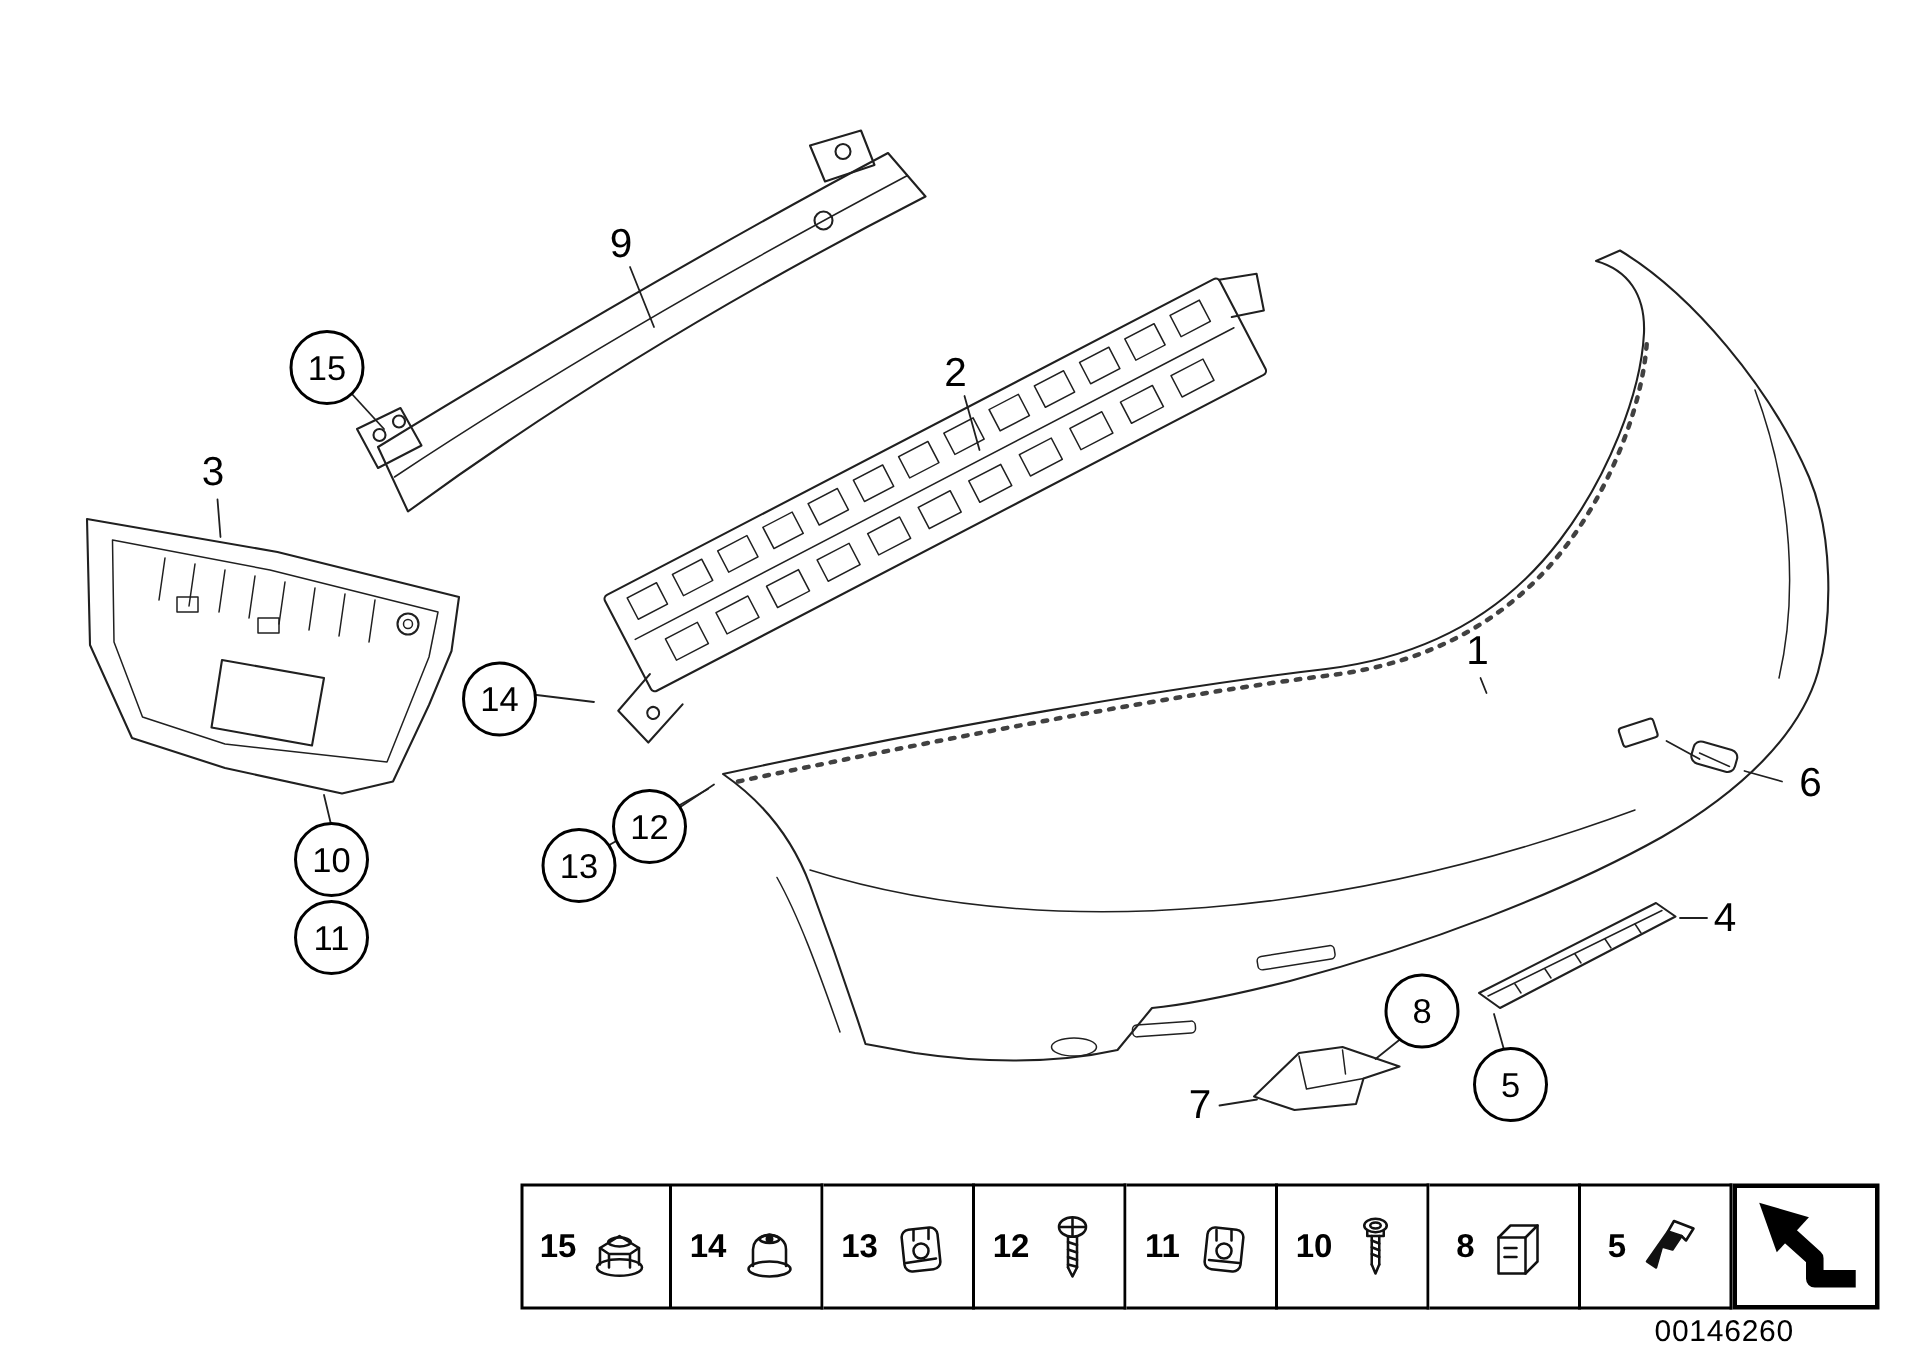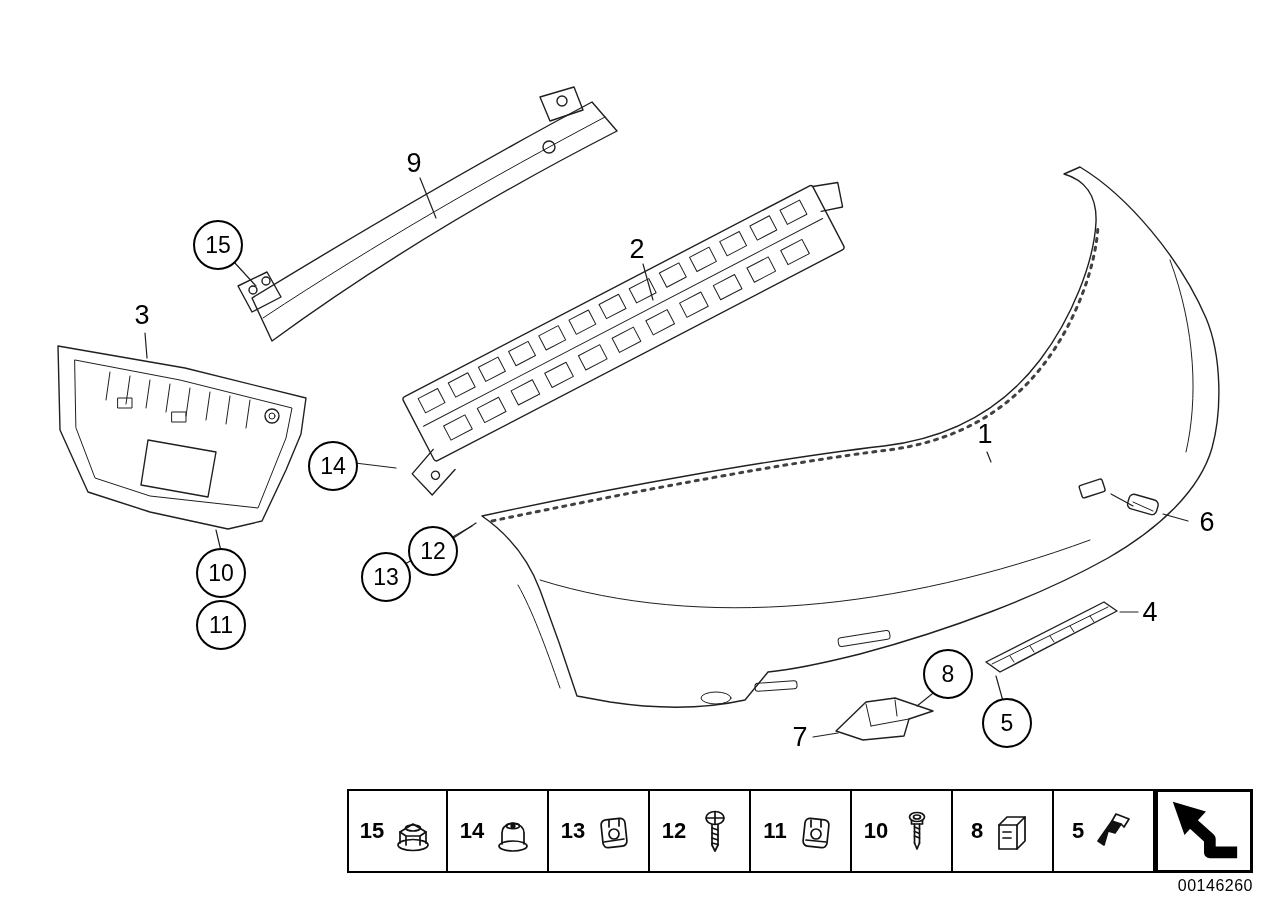--- a/index.html
+++ b/index.html
@@ -14,21 +14,21 @@
   .callout.circled{width:46px;height:46px;border:2.3px solid #000;border-radius:50%;background:#fff;display:flex;align-items:center;justify-content:center;font-size:23px;}
   .legend{position:absolute;left:347px;top:789px;display:flex;}
   .legend .cell{box-sizing:border-box;width:101px;height:84px;border:2px solid #000;border-left:none;display:flex;align-items:center;justify-content:center;gap:7px;background:#fff;}
   .legend .cell:first-child{border-left:2px solid #000;}
   .legend .cell .num{font-size:22px;font-weight:bold;}
   .legend .cell.nav{width:98px;border:3px solid #000;}
   .icon *{fill:none;stroke:#111;stroke-width:1.7;stroke-linecap:round;stroke-linejoin:round;}
   .icon .fill{fill:#111;stroke:#111;}
   .icon.arrow-icon .solid{fill:#000;stroke:none;}
   .icon.arrow-icon .shaft{fill:none;stroke:#000;stroke-width:12;stroke-linecap:butt;}
-  .diagram-id{position:absolute;left:1103px;top:877px;width:150px;text-align:right;font-size:16px;letter-spacing:.5px;}
+  .diagram-id{position:absolute;left:1103px;top:877px;width:150px;font-size:20px;letter-spacing:.5px;}
 </style>
 </head>
 <body>
 
 <div class="canvas">
 
   <svg class="art" width="1288" height="910" viewBox="0 0 1288 910">
 
     <g>
       <path d="M252,298 C360,232 472,166 592,102 L617,131 C502,190 384,259 272,341 Z"></path>

